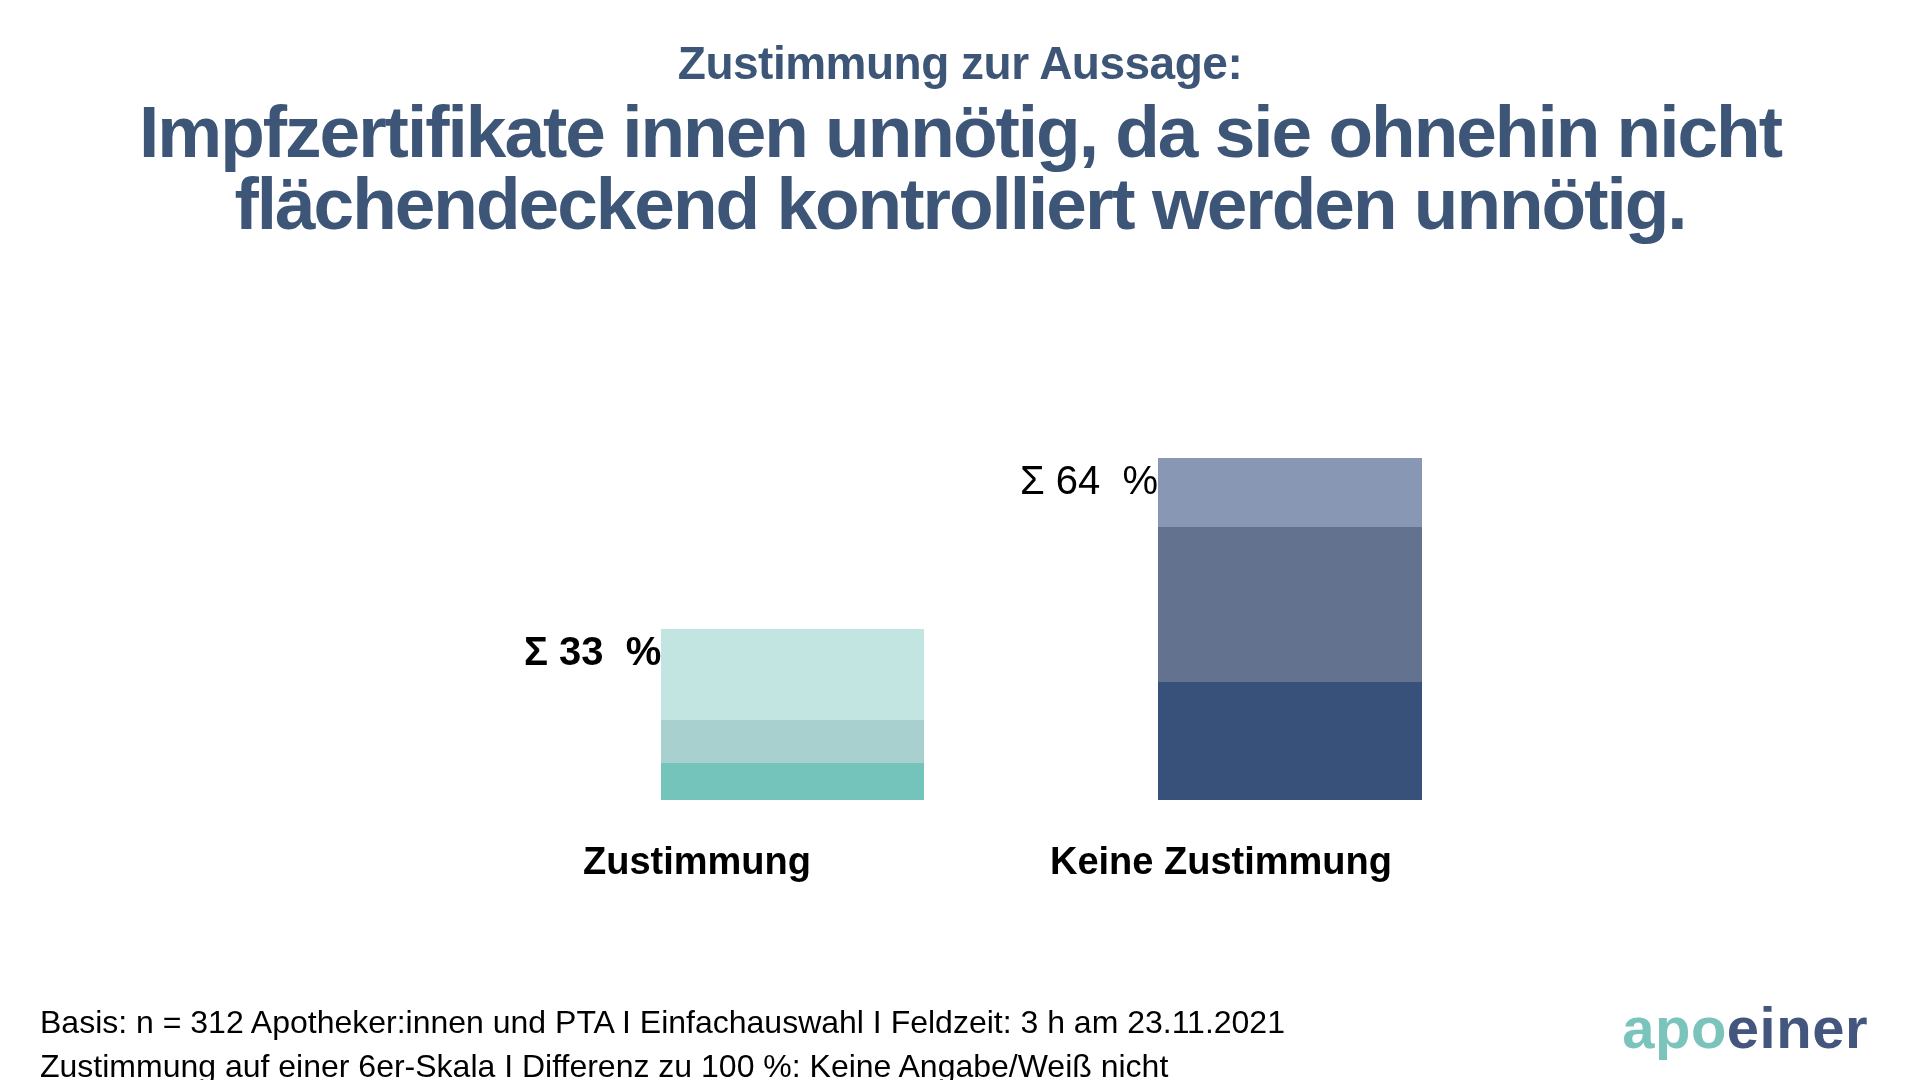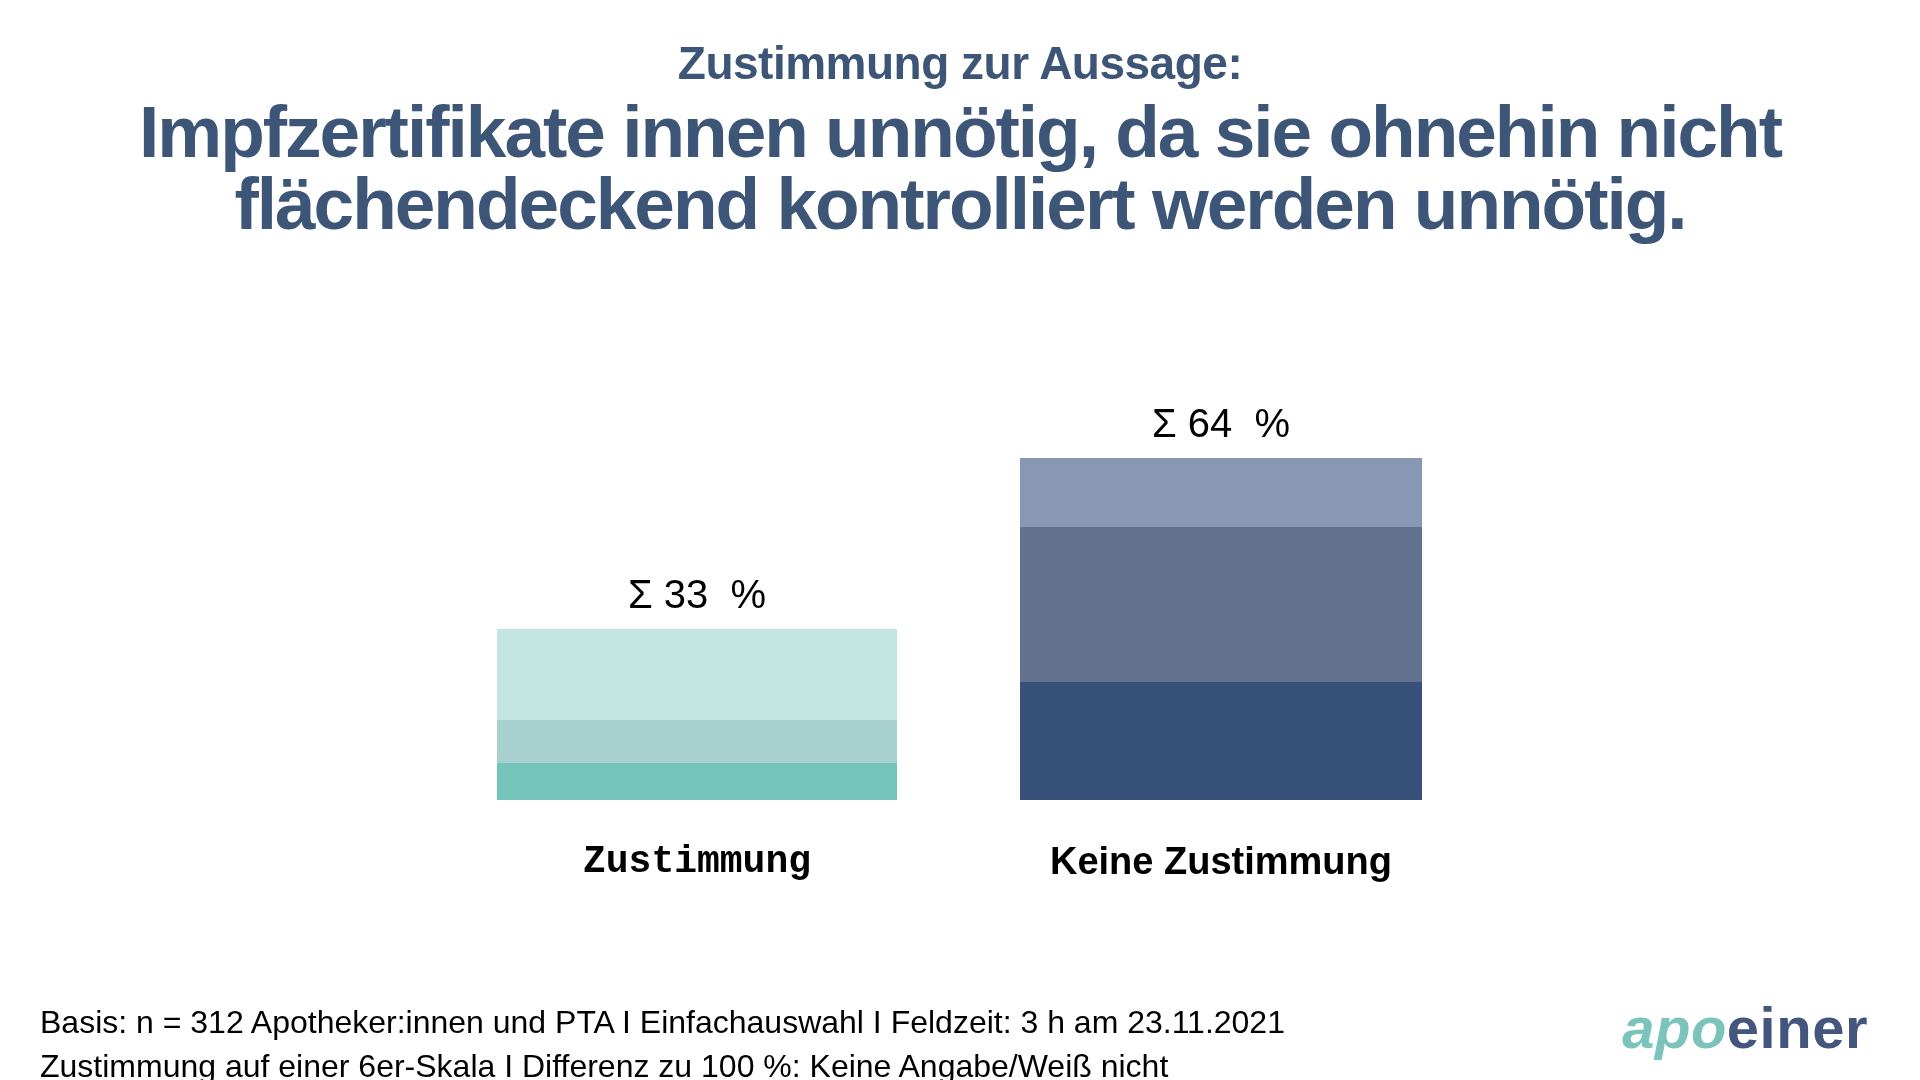--- a/index.html
+++ b/index.html
@@ -36,43 +36,43 @@
     letter-spacing: -2px;
     color: #3d5577;
   }
 
   
   .chart { position: absolute; inset: 0; }
   .bar-group {
     position: absolute;
     bottom: 280px;            
     display: flex;
-    flex-direction: column;
+    flex-direction: row;
     justify-content: flex-end;
   }
-  .bar-group.bar-0 { left: 497px; width: 400px; }
+  .bar-group.bar-0 { left: 524px; width: 400px; font-weight: bold; }
   .bar-group.bar-1 { left: 1020px; width: 402px; }
   .sum-label {
     text-align: center;
     font-size: 40px;
     color: #000000;
     margin-bottom: 12px;
     white-space: pre;
   }
   .stack { display: flex; flex-direction: column; width: 100%; }
   .segment { width: 100%; }
   .cat-label {
     position: absolute;
     top: 840px;
     text-align: center;
     font-size: 38px;
     font-weight: bold;
     color: #000000;
   }
-  .cat-label.cat-0 { left: 497px; width: 400px; font-family: Liberation Mono, monospace; }
+  .cat-label.cat-0 { left: 497px; width: 400px; }
   .cat-label.cat-1 { left: 1020px; width: 402px; }
 
   
   .footer {
     position: absolute;
     left: 40px;
     top: 978px;
     font-size: 32px;
     line-height: 44px;
     color: #000000;
@@ -82,21 +82,21 @@
   
   .logo {
     position: absolute;
     right: 52px;
     top: 994px;
     font-size: 58px;
     font-weight: bold;
     letter-spacing: 0.5px;
     white-space: nowrap;
   }
-  .logo .part1 { color: #7bc4bc; font-style: italic; }
+  .logo .part1 { color: #7bc4bc; }
   .logo .part2 { color: #44567d; }
 </style>
 </head>
 <body>
 
 <div class="slide">
 
   <div class="kicker">Zustimmung zur Aussage:</div>
 
   <div class="headline">

